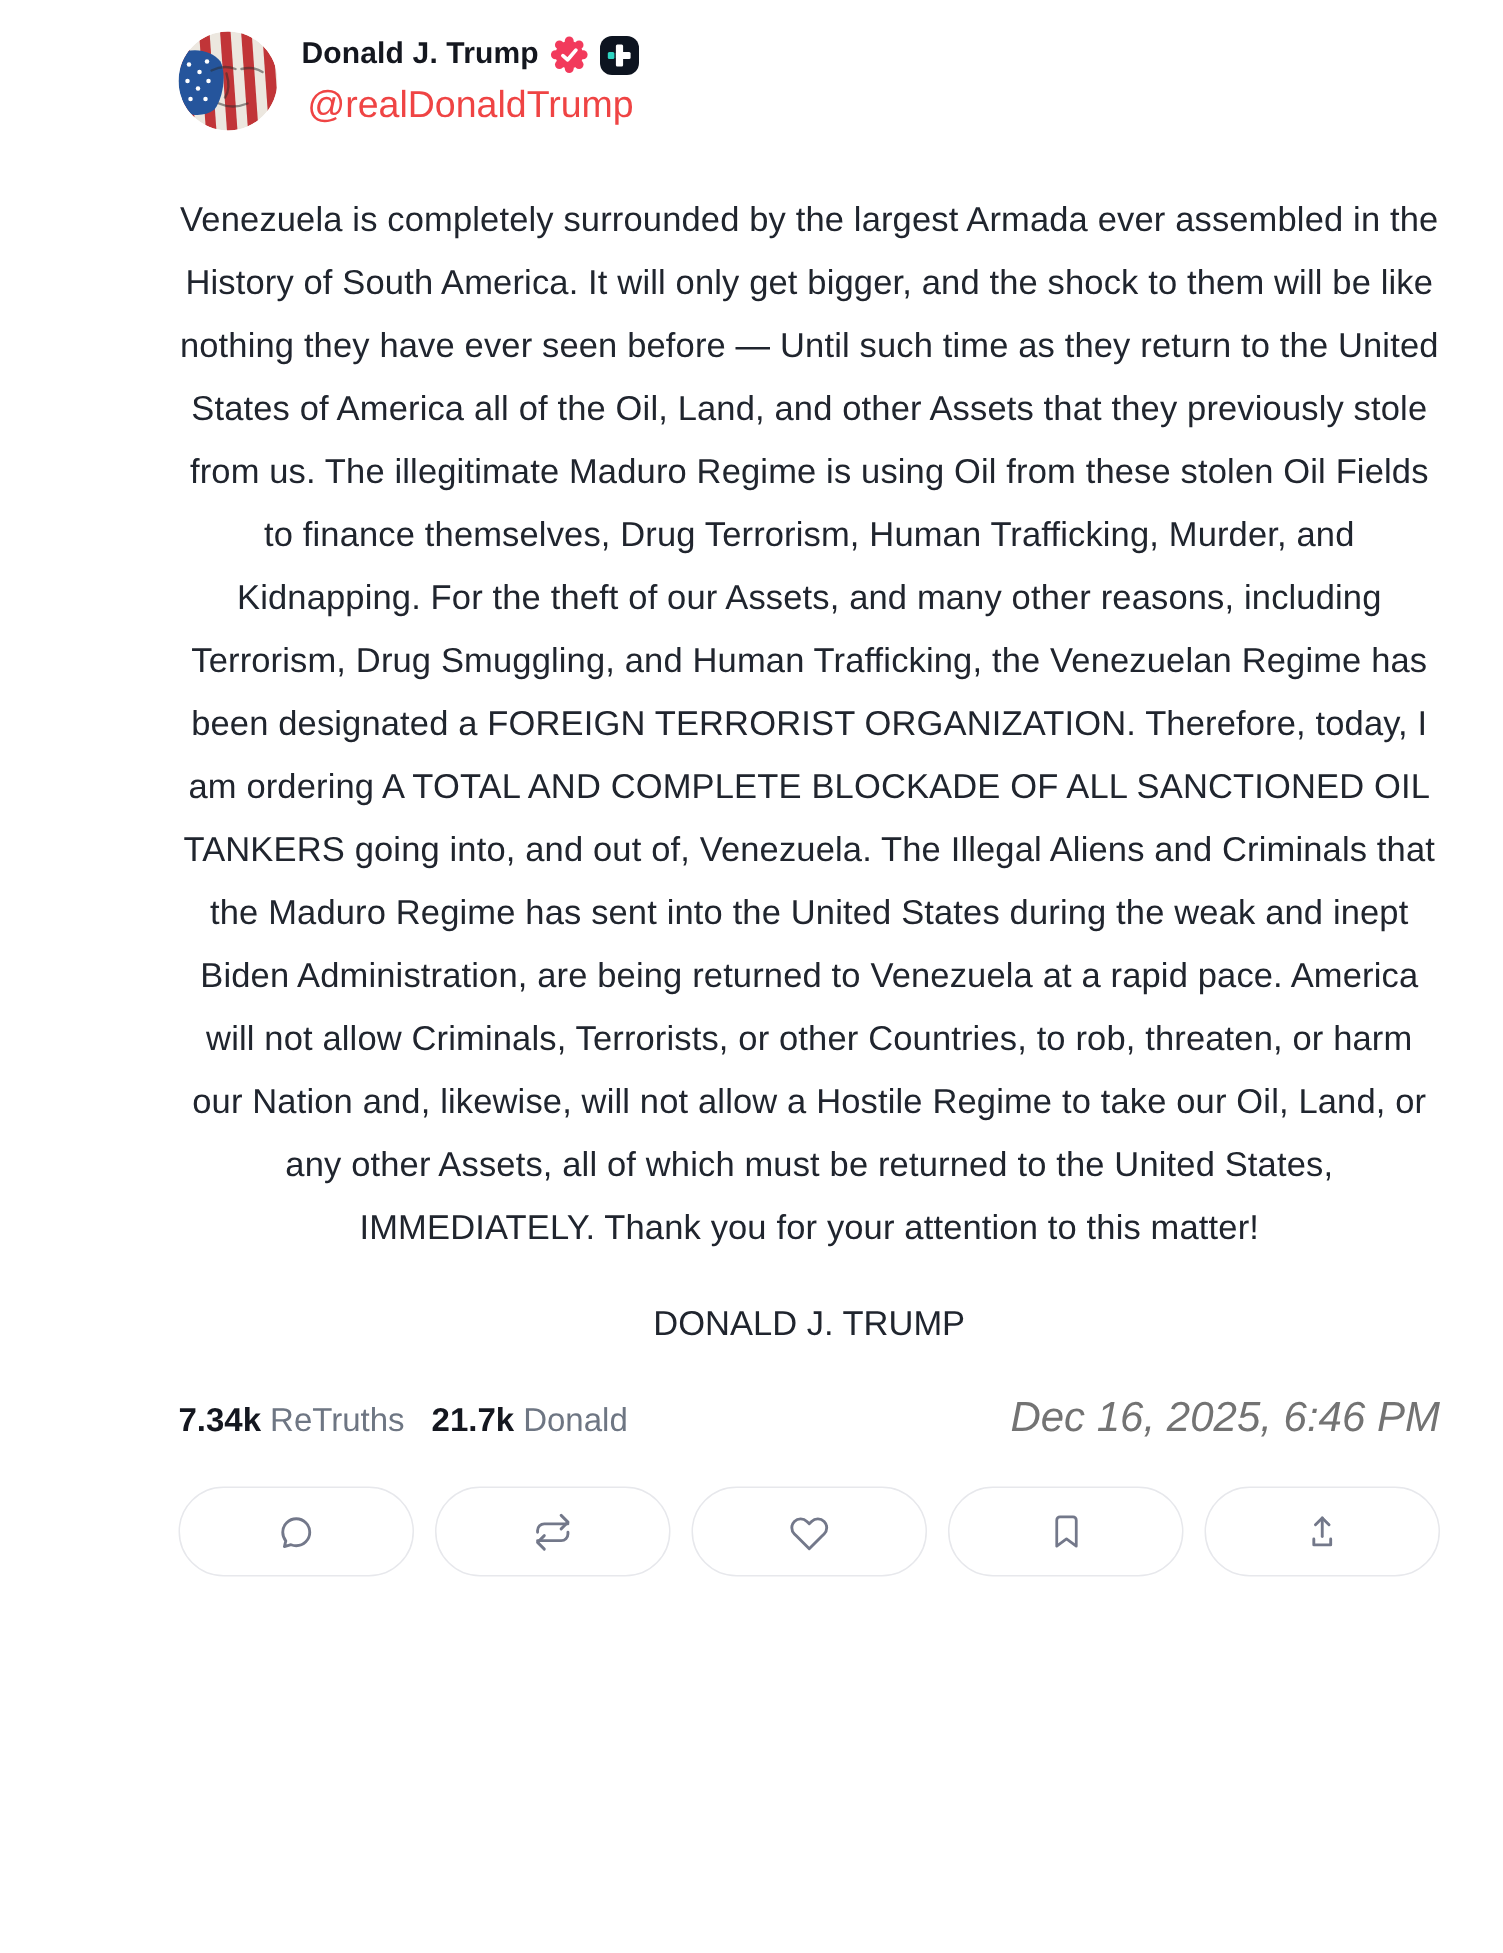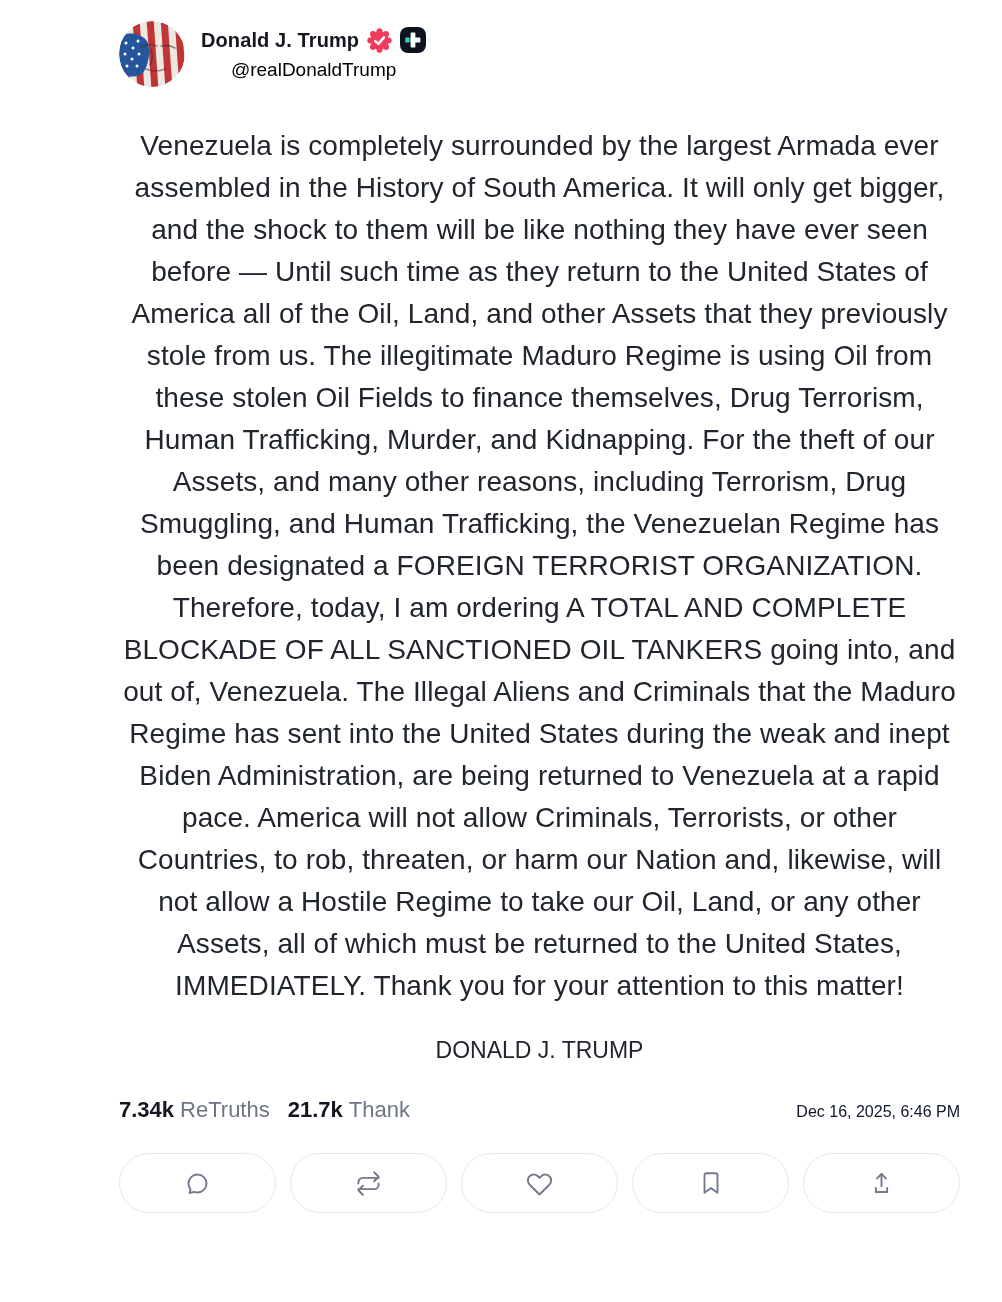--- a/index.html
+++ b/index.html
@@ -33,28 +33,28 @@
   .name-row { display: flex; align-items: center; gap: 8px; }
   .display-name {
     font-size: 20px;
     font-weight: bold;
     color: #14171f;
     letter-spacing: 0.1px;
     cursor: pointer;
   }
   .badge { display: inline-flex; align-items: center; }
   .handle {
-    font-size: 19px;
-    color: #000000;
+    font-size: 25px;
+    color: #ef4444;
     cursor: pointer;
   }
   
   .post-body {
     margin-top: 38px;
-    font-size: 28px;
+    font-size: 23px;
     line-height: 42px;
     color: #20252e;
     letter-spacing: 0.1px;
     white-space: pre-wrap;
   }
   .post-signature {
     margin-top: 22px;
     font-size: 23px;
     line-height: 42px;
     color: #20252e;
@@ -63,21 +63,21 @@
   .stats-row {
     margin-top: 26px;
     display: flex;
     align-items: baseline;
     justify-content: space-between;
   }
   .stats-left { display: flex; gap: 18px; align-items: baseline; }
   .stat { font-size: 22px; cursor: pointer; }
   .stat b { color: #14171f; font-weight: bold; }
   .stat .lab { color: #6e7683; margin-left: 6px; }
-  .timestamp { font-size: 16px; color: #0f172a; }
+  .timestamp { font-size: 28px; color: #737373; font-style: italic; }
   
   .actions-row {
     margin-top: 30px;
     display: flex;
     gap: 14px;
   }
   .action-btn {
     flex: 1;
     height: 60px;
     border: 1.5px solid #e7e8ec;
@@ -166,21 +166,21 @@
 
   <div class="post-body">Venezuela is completely surrounded by the largest Armada ever assembled in the History of South America. It will only get bigger, and the shock to them will be like nothing they have ever seen before — Until such time as they return to the United States of America all of the Oil, Land, and other Assets that they previously stole from us. The illegitimate Maduro Regime is using Oil from these stolen Oil Fields to finance themselves, Drug Terrorism, Human Trafficking, Murder, and Kidnapping. For the theft of our Assets, and many other reasons, including Terrorism, Drug Smuggling, and Human Trafficking, the Venezuelan Regime has been designated a FOREIGN TERRORIST ORGANIZATION. Therefore, today, I am ordering A TOTAL AND COMPLETE BLOCKADE OF ALL SANCTIONED OIL TANKERS going into, and out of, Venezuela. The Illegal Aliens and Criminals that the Maduro Regime has sent into the United States during the weak and inept Biden Administration, are being returned to Venezuela at a rapid pace. America will not allow Criminals, Terrorists, or other Countries, to rob, threaten, or harm our Nation and, likewise, will not allow a Hostile Regime to take our Oil, Land, or any other Assets, all of which must be returned to the United States, IMMEDIATELY. Thank you for your attention to this matter!</div>
 
   <div class="post-signature">
     <div>DONALD J. TRUMP</div>
   </div>
 
   <div class="stats-row">
     <div class="stats-left">
       <span class="stat"><b>7.34k</b><span class="lab">ReTruths</span></span>
-      <span class="stat"><b>21.7k</b><span class="lab">Thank</span></span>
+      <span class="stat"><b>21.7k</b><span class="lab">Donald</span></span>
     </div>
     <div class="timestamp">Dec 16, 2025, 6:46 PM</div>
   </div>
 
   <div class="actions-row">
     <button class="action-btn" aria-label="Reply">
       <svg width="27" height="27" viewBox="0 0 24 24" fill="none" stroke="#73788a" stroke-width="1.7" stroke-linecap="round" stroke-linejoin="round">
         <path d="M12 20c4.4 0 8-3.6 8-8s-3.6-8-8-8-8 3.6-8 8c0 1.9.7 3.7 1.8 5.1L5 20.5l3.9-1.1c1 .4 2 .6 3.1.6z"></path>
       </svg>
     </button>

